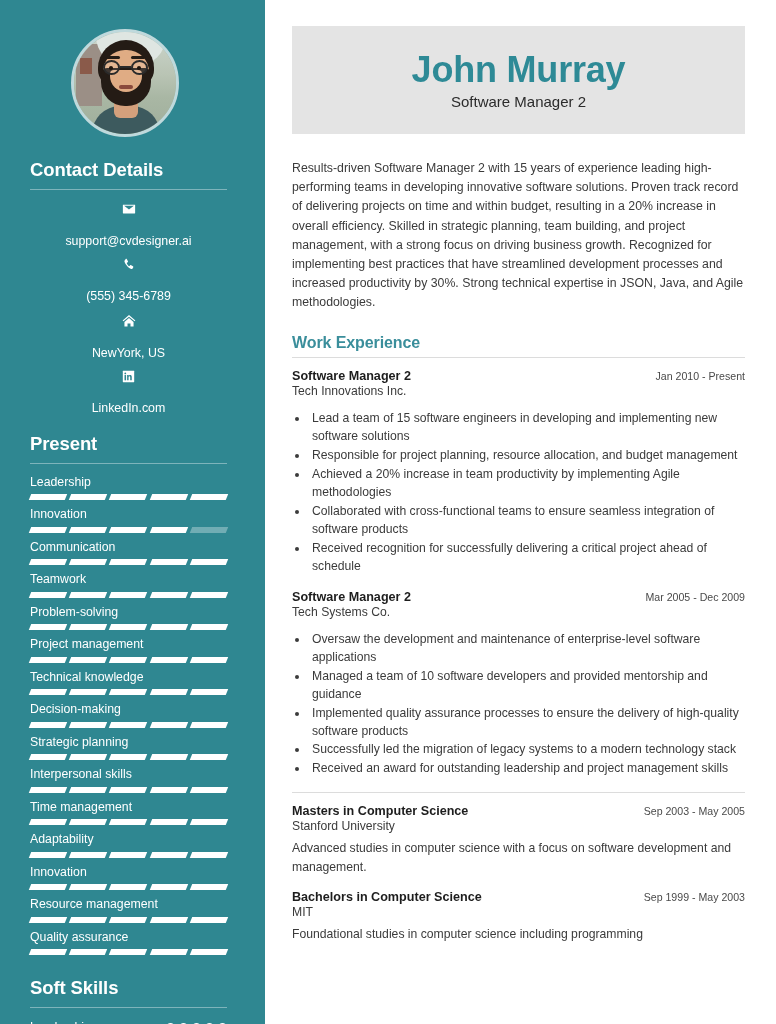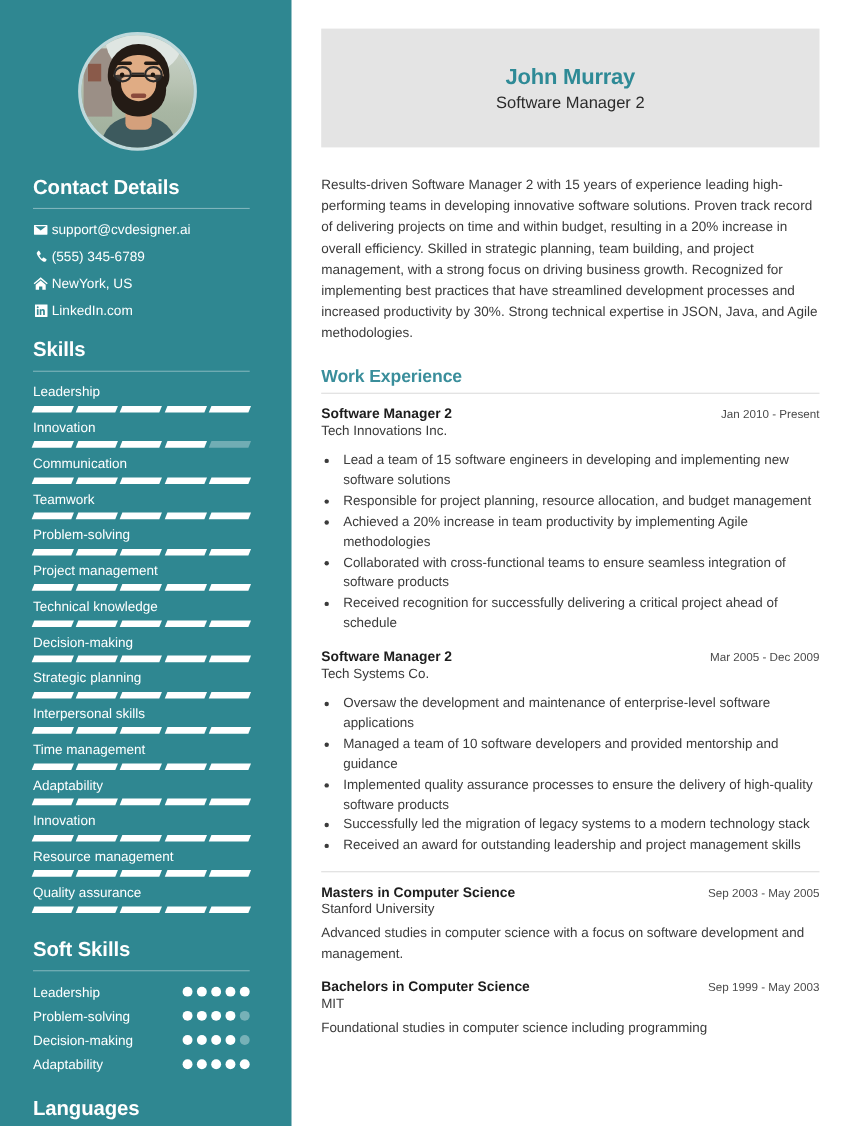--- a/index.html
+++ b/index.html
@@ -83,25 +83,26 @@
     height: 1px;
     background: rgba(255,255,255,0.38);
     margin-bottom: 12px;
     width: 100%;
   }
 
   .contact-list { list-style: none; }
   .contact-row {
     display: flex;
     align-items: center;
-    gap: 3px;
+    gap: 19px;
     font-size: 12.4px;
     line-height: 1;
     margin-bottom: 11px;
     color: #ffffff;
+    flex-direction: column;
   }
   .contact-row .ic {
     width: 14px;
     min-width: 14px;
     display: flex;
     align-items: center;
     justify-content: center;
   }
   .contact-row .ic svg { display: block; fill: #ffffff; }
 
@@ -157,21 +158,21 @@
   #name-banner {
     background: #E4E4E4;
     height: 108px;
     display: flex;
     flex-direction: column;
     align-items: center;
     justify-content: center;
     margin-bottom: 25px;
   }
   #full-name {
-    font-size: 20px;
+    font-size: 36px;
     font-weight: bold;
     color: #2E8A96;
     line-height: 1.1;
     letter-spacing: -0.2px;
   }
   #job-title {
     font-size: 15px;
     color: #2b2b2b;
     margin-top: 4px;
   }
@@ -310,21 +311,21 @@
                 <path d="M6.3 6.2h1.8v.9c.3-.6.9-1 1.8-1 1.4 0 2.1.8 2.1 2.4v4.2h-1.9V9c0-.8-.3-1.2-1-1.2s-1 .5-1 1.2v3.7H6.3V6.2z" fill="#2F8791"></path>
               </svg>
           </span>
           <span>LinkedIn.com</span>
         </li>
 
       </ul>
     </div>
 
     <div class="sb-section" id="skills-block">
-      <div class="sb-heading">Skills</div>
+      <div class="sb-heading">Present</div>
       <div class="sb-rule"></div>
       <div id="skills-list">
           <div class="skill">
             <div class="skill-name">Leadership</div>
             <div class="skill-bar">
               <span class="seg"></span>
               <span class="seg"></span>
               <span class="seg"></span>
               <span class="seg"></span>
               <span class="seg"></span>

